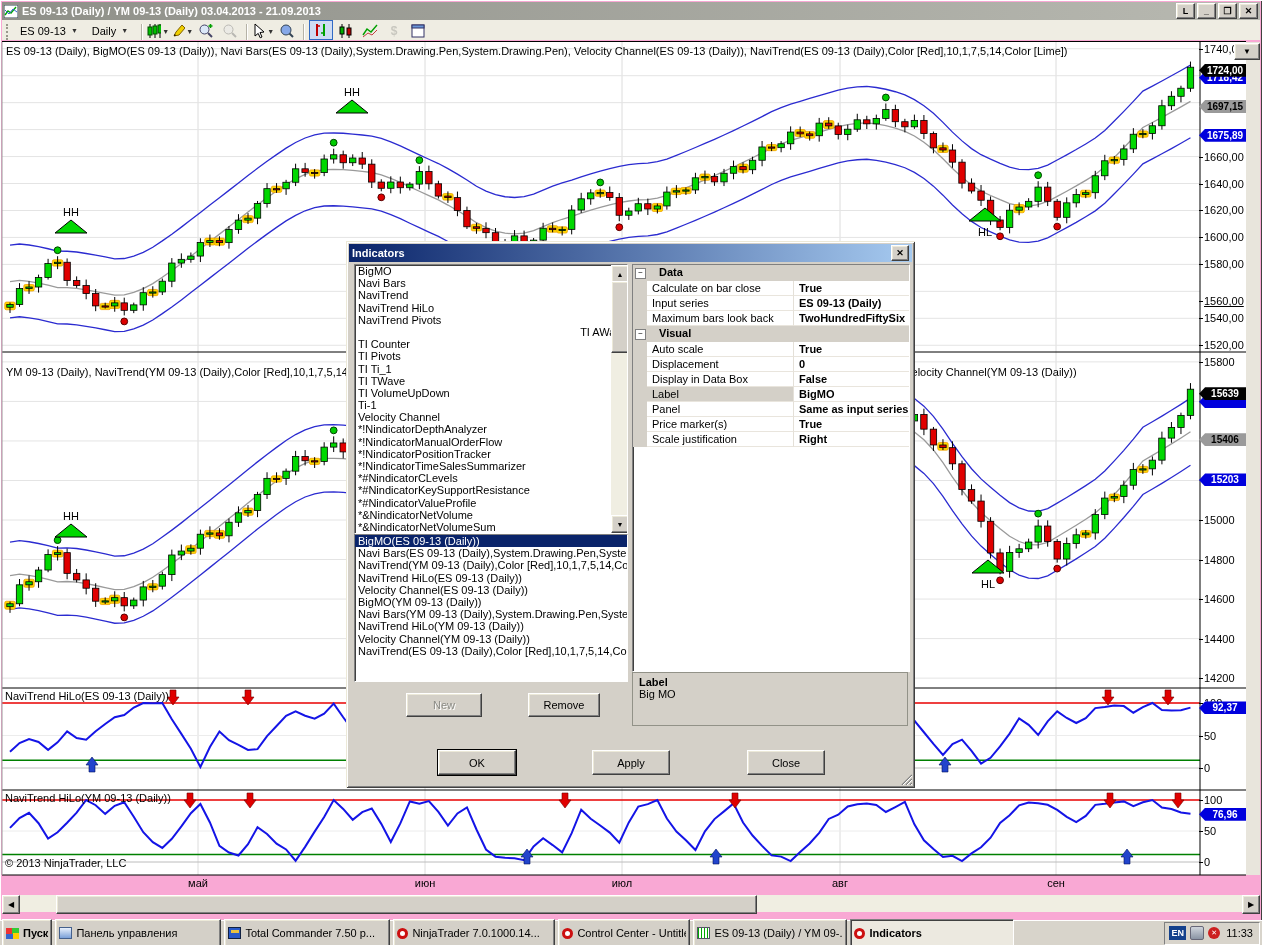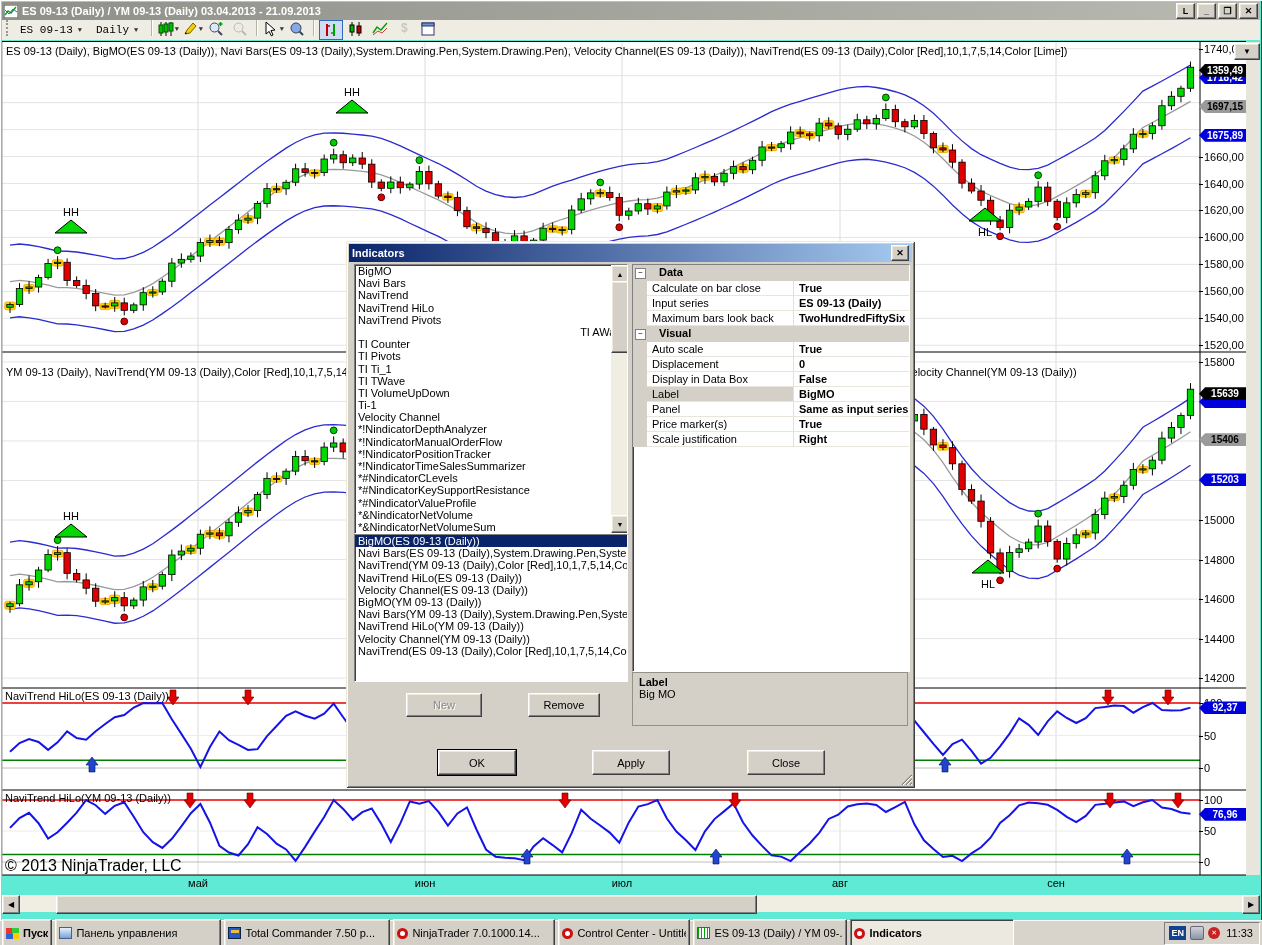--- a/index.html
+++ b/index.html
@@ -1,34 +1,34 @@
 <!DOCTYPE html>
 <html><head>
 <meta charset="utf-8">
 <style>
   html,body{margin:0;padding:0;width:1262px;height:945px;overflow:hidden;}
-  .screen{position:relative;width:1262px;height:945px;background:#5eead4;
+  .screen{position:relative;width:1262px;height:945px;background:#f9a8d4;
     font-family:"Liberation Sans",sans-serif;font-size:11px;color:#000;
     box-shadow:inset 1px 1px 0 #fff, inset -1px -1px 0 #404040;}
   
   .b3{background:#d4d0c8;border:1px solid;border-color:#fff #404040 #404040 #fff;
       box-shadow:inset -1px -1px 0 #808080, inset 1px 1px 0 #ece9d8;}
   .sunk{border:1px solid;border-color:#808080 #fff #fff #808080;
       box-shadow:inset 1px 1px 0 #404040;}
   
   .titlebar{position:absolute;left:2px;top:2px;right:2px;height:18px;
     background:linear-gradient(90deg,#8f9089,#b8b9b1);display:flex;align-items:center;
     padding:0 2px;color:#fff;font-weight:bold;}
   .titlebar .appico{width:14px;height:13px;margin-right:4px;flex:none;}
   .winbtn{width:17px;height:14px;margin-left:2px;font-size:9px;font-weight:bold;
     display:flex;align-items:center;justify-content:center;color:#000;flex:none;line-height:1;}
   .wingrp{margin-left:auto;display:flex;}
   
   .toolbar{position:absolute;left:2px;top:20px;right:2px;height:20px;background:#efede3;
-    display:flex;align-items:flex-start;padding:0 2px;font-family:Liberation Mono, monospace;}
+    display:flex;align-items:flex-end;padding:0 2px;}
   .grip{width:3px;height:16px;border-left:2px dotted #9a988d;margin:0 4px 0 2px;}
   .combo{display:flex;align-items:center;height:17px;padding:0 4px;margin-right:4px;
     background:#efede3;border:1px solid #efede3;}
   .combo .car{font-size:7px;margin-left:5px;color:#333;}
   .tsep{width:1px;height:16px;background:#b5b2a6;margin:0 4px;box-shadow:1px 0 0 #fff;}
   .tbtn{width:22px;height:18px;display:flex;align-items:center;justify-content:center;margin:0 1px;}
   .tbtn .car{font-size:7px;color:#333;margin-left:1px;}
   .tbtn-active{border:1px solid #316ac5;background:#cfdcf3;}
   .dis{opacity:.45;}
   .dollar{color:#9a9a94;font-weight:bold;font-size:12px;}
@@ -40,21 +40,21 @@
   .phead{position:absolute;white-space:nowrap;font-size:11px;color:#000;z-index:2;}
   .tick{position:absolute;left:1204px;font-size:11px;height:12px;line-height:12px;z-index:2;}
   .tick::before{content:"";position:absolute;left:-5px;top:6px;width:4px;height:1px;background:#000;}
   .pmark{position:absolute;left:1199px;width:47px;height:13px;line-height:13px;z-index:3;
     font-size:10px;font-weight:bold;text-align:center;padding-left:5px;box-sizing:border-box;
     clip-path:polygon(0 50%, 13% 0, 100% 0, 100% 100%, 13% 100%);}
   .pm-last{background:#000;color:#fff;}
   .pm-gray{background:#9a9a9a;color:#000;}
   .pm-indicator{background:#0000dd;color:#fff;}
   .mlabel{position:absolute;top:877px;width:40px;text-align:center;font-size:11px;z-index:2;}
-  .copyright{position:absolute;left:5px;top:857px;font-size:16px;color:#000;z-index:2;}
+  .copyright{position:absolute;left:5px;top:857px;font-size:11px;color:#000;z-index:2;}
   .vscrollbtn{position:absolute;left:1234px;top:43px;width:24px;height:15px;z-index:4;
     display:flex;align-items:center;justify-content:center;font-size:8px;}
   
   .hscroll{position:absolute;left:2px;top:895px;width:1258px;height:17px;background:#f0eee2;}
   .hs-btn{position:absolute;top:0;width:16px;height:17px;display:flex;align-items:center;
     justify-content:center;font-size:8px;}
   .hs-thumb{position:absolute;top:0;height:17px;}
   
   .dialog{position:absolute;left:346px;top:241px;width:569px;height:547px;background:#d4d0c8;z-index:10;
     box-shadow:inset 1px 1px 0 #ece9d8, inset -1px -1px 0 #404040, inset 2px 2px 0 #fff, inset -2px -2px 0 #808080;}
@@ -894,25 +894,25 @@
     </svg>
 
   <div id="overlay-layer">
       <div class="phead" style="left: 6px; top: 45px; position: absolute;">ES 09-13 (Daily),  BigMO(ES 09-13 (Daily)),  Navi Bars(ES 09-13 (Daily),System.Drawing.Pen,System.Drawing.Pen),  Velocity Channel(ES 09-13 (Daily)),  NaviTrend(ES 09-13 (Daily),Color [Red],10,1,7,5,14,Color [Lime])</div>
       <div class="tick" style="top: 42.7391px; position: absolute;">1740,00</div>
       <div class="tick" style="top: 150.565px; position: absolute;">1660,00</div>
       <div class="tick" style="top: 177.522px; position: absolute;">1640,00</div>
       <div class="tick" style="top: 204.478px; position: absolute;">1620,00</div>
       <div class="tick" style="top: 231.435px; position: absolute;">1600,00</div>
       <div class="tick" style="top: 258.391px; position: absolute;">1580,00</div>
-      <div class="tick" style="top: 285px; position: absolute;">1560,00</div>
+      <div class="tick" style="top: 295px; position: absolute; text-decoration: underline;">1560,00</div>
       <div class="tick" style="top: 312.304px; position: absolute;">1540,00</div>
       <div class="tick" style="top: 339.261px; position: absolute;">1520,00</div>
       <div class="pmark pm-indicator" style="top: 71.3252px; position: absolute;">1718,42</div>
-      <div class="pmark pm-last" style="top: 63.8043px; position: absolute;">1359,49</div>
+      <div class="pmark pm-last" style="top: 63.8043px; position: absolute;">1724,00</div>
       <div class="pmark pm-gray" style="top: 99.9935px; position: absolute;">1697,15</div>
       <div class="pmark pm-indicator" style="top: 128.648px; position: absolute;">1675,89</div>
       <div class="phead" style="left: 6px; top: 366px; position: absolute;">YM 09-13 (Daily),  NaviTrend(YM 09-13 (Daily),Color [Red],10,1,7,5,14,Color [Lime]),  BigMO(YM 09-13 (Daily)),  Navi Bars(YM 09-13 (Daily),System.Drawing.Pen,System.Drawing.Pen),  Velocity Channel(YM 09-13 (Daily))</div>
       <div class="tick" style="top: 355.882px; position: absolute;">15800</div>
       <div class="tick" style="top: 514px; position: absolute;">15000</div>
       <div class="tick" style="top: 553.529px; position: absolute;">14800</div>
       <div class="tick" style="top: 593.059px; position: absolute;">14600</div>
       <div class="tick" style="top: 632.588px; position: absolute;">14400</div>
       <div class="tick" style="top: 672.118px; position: absolute;">14200</div>
       <div class="pmark pm-indicator" style="top: 395.307px; position: absolute;"></div>

